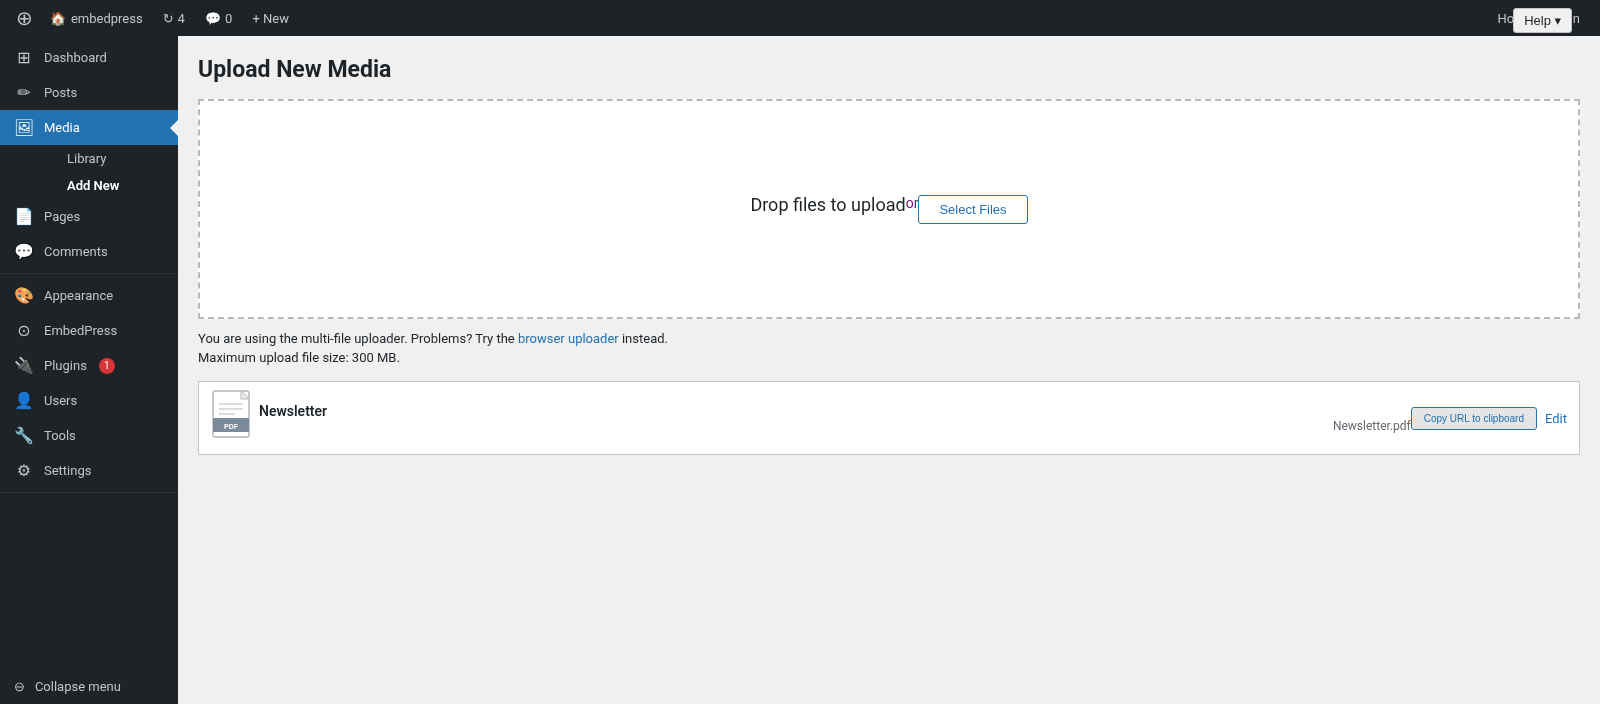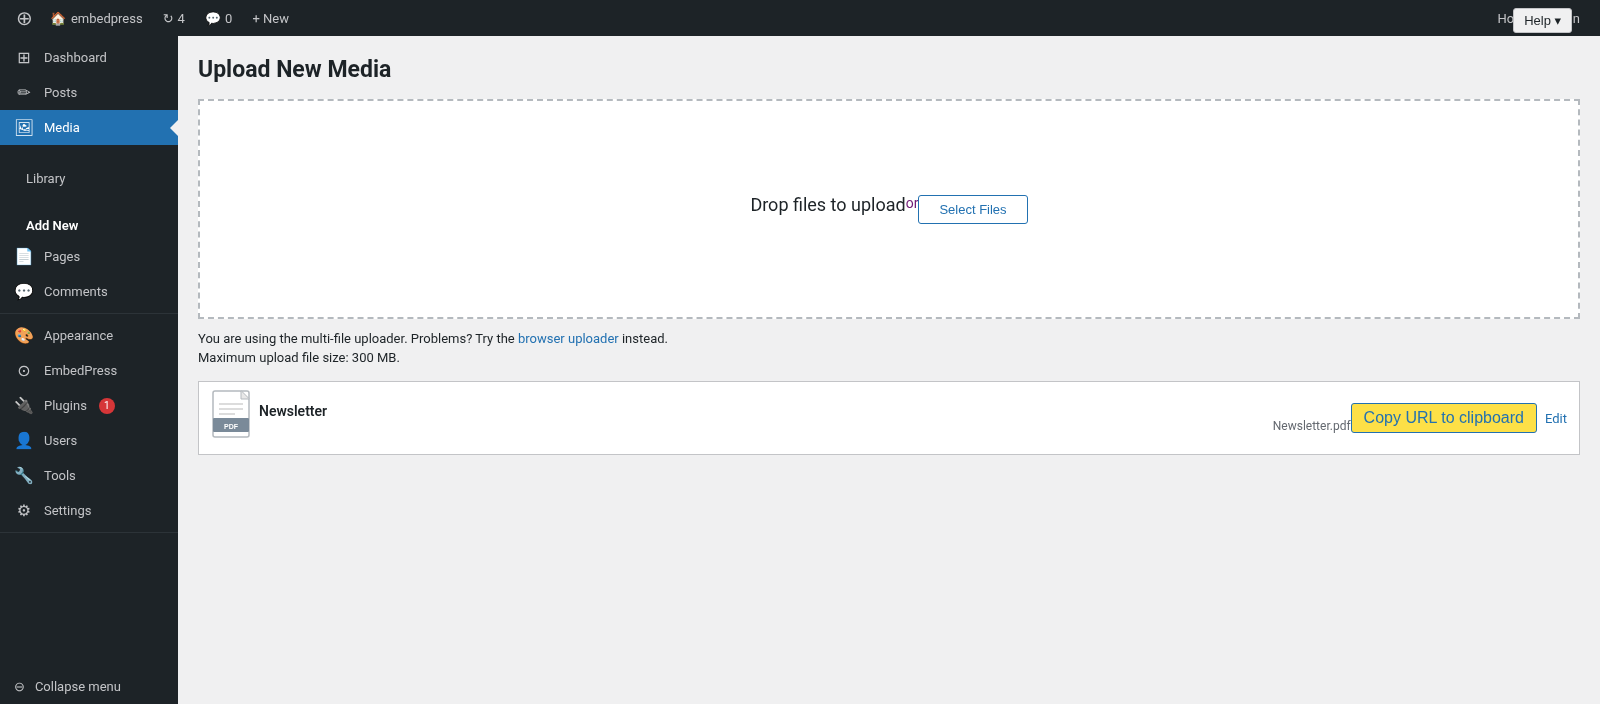--- a/index.html
+++ b/index.html
@@ -39,21 +39,21 @@
       gap: 10px;
       padding: 8px 12px 8px 14px;
       color: #c3c4c7;
       cursor: pointer;
       font-size: 13px;
       position: relative;
     }
     .menu-item.active { background: #2271b1; color: #fff; }
     .menu-item .menu-icon { font-size: 16px; width: 20px; text-align: center; flex-shrink: 0; }
     .menu-item .arrow { position: absolute; right: 0; top: 50%; transform: translateY(-50%); width: 0; height: 0; border-top: 8px solid transparent; border-bottom: 8px solid transparent; border-right: 8px solid #f0f0f1; }
-    .submenu-item { padding: 6px 12px 6px 26px; color: #c3c4c7; cursor: pointer; font-size: 13px; display: block; margin-top: 20px; }
+    .submenu-item { padding: 6px 12px 6px 67px; color: #c3c4c7; cursor: pointer; font-size: 13px; display: block; }
     .submenu-item.active-sub { color: #fff; font-weight: 600; }
     .menu-separator { height: 1px; background: #2c3338; margin: 4px 0; }
     .collapse-menu { margin-top: auto; display: flex; align-items: center; gap: 10px; padding: 10px 12px 10px 14px; color: #c3c4c7; cursor: pointer; font-size: 13px; }
     .badge-red { background: #d63638; color: #fff; border-radius: 50%; width: 16px; height: 16px; font-size: 10px; display: inline-flex; align-items: center; justify-content: center; margin-left: 2px; }
 
     
     #wpcontent {
       flex: 1;
       overflow-y: auto;
       padding: 20px 20px 20px 20px;
@@ -123,24 +123,24 @@
       align-items: center;
       justify-content: center;
     }
     .file-icon-svg { width: 48px; height: 56px; }
     .file-info { flex: 1; }
     .file-name { font-weight: 600; font-size: 14px; color: #1d2327; }
     .file-filename { font-size: 12px; color: #646970; text-align: right; }
     .file-actions { display: flex; align-items: center; gap: 8px; }
     .copy-url-btn {
       border: 1px solid #2271b1;
-      background: #fde047;
+      background: #e5e5e5;
       color: #2271b1;
       padding: 5px 12px;
-      font-size: 16px;
+      font-size: 10px;
       cursor: pointer;
       border-radius: 3px;
     }
     .edit-link { color: #2271b1; font-size: 13px; text-decoration: none; cursor: pointer; }
   </style>
 </head>
 <body>
 
 <div id="wpadminbar">
   <span class="adminbar-logo">⊕</span>

